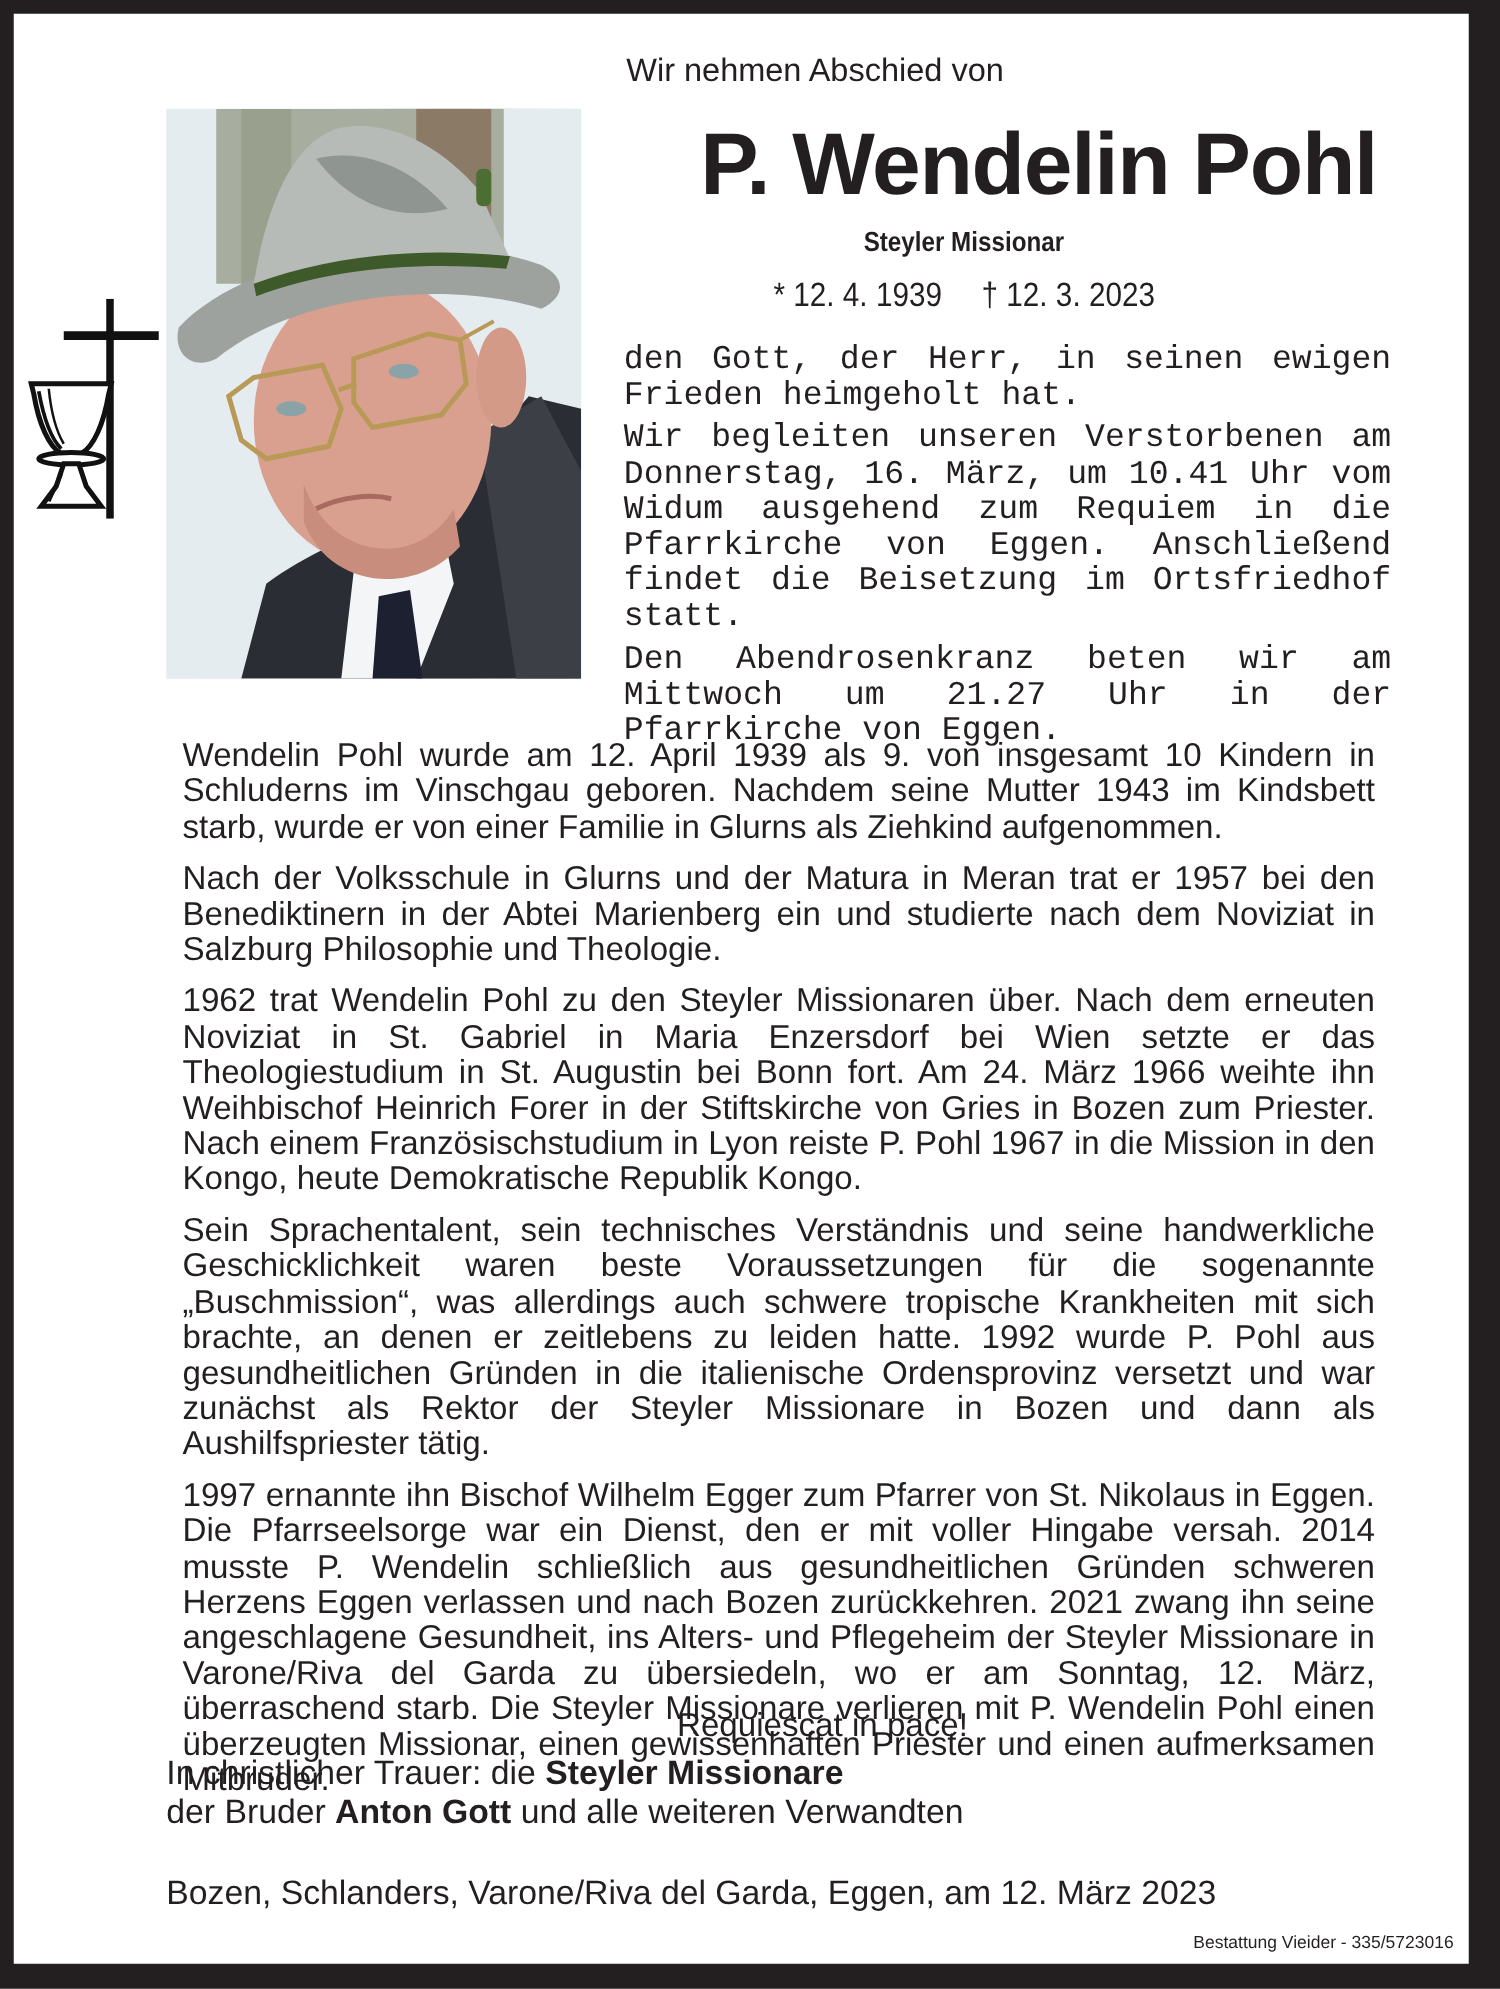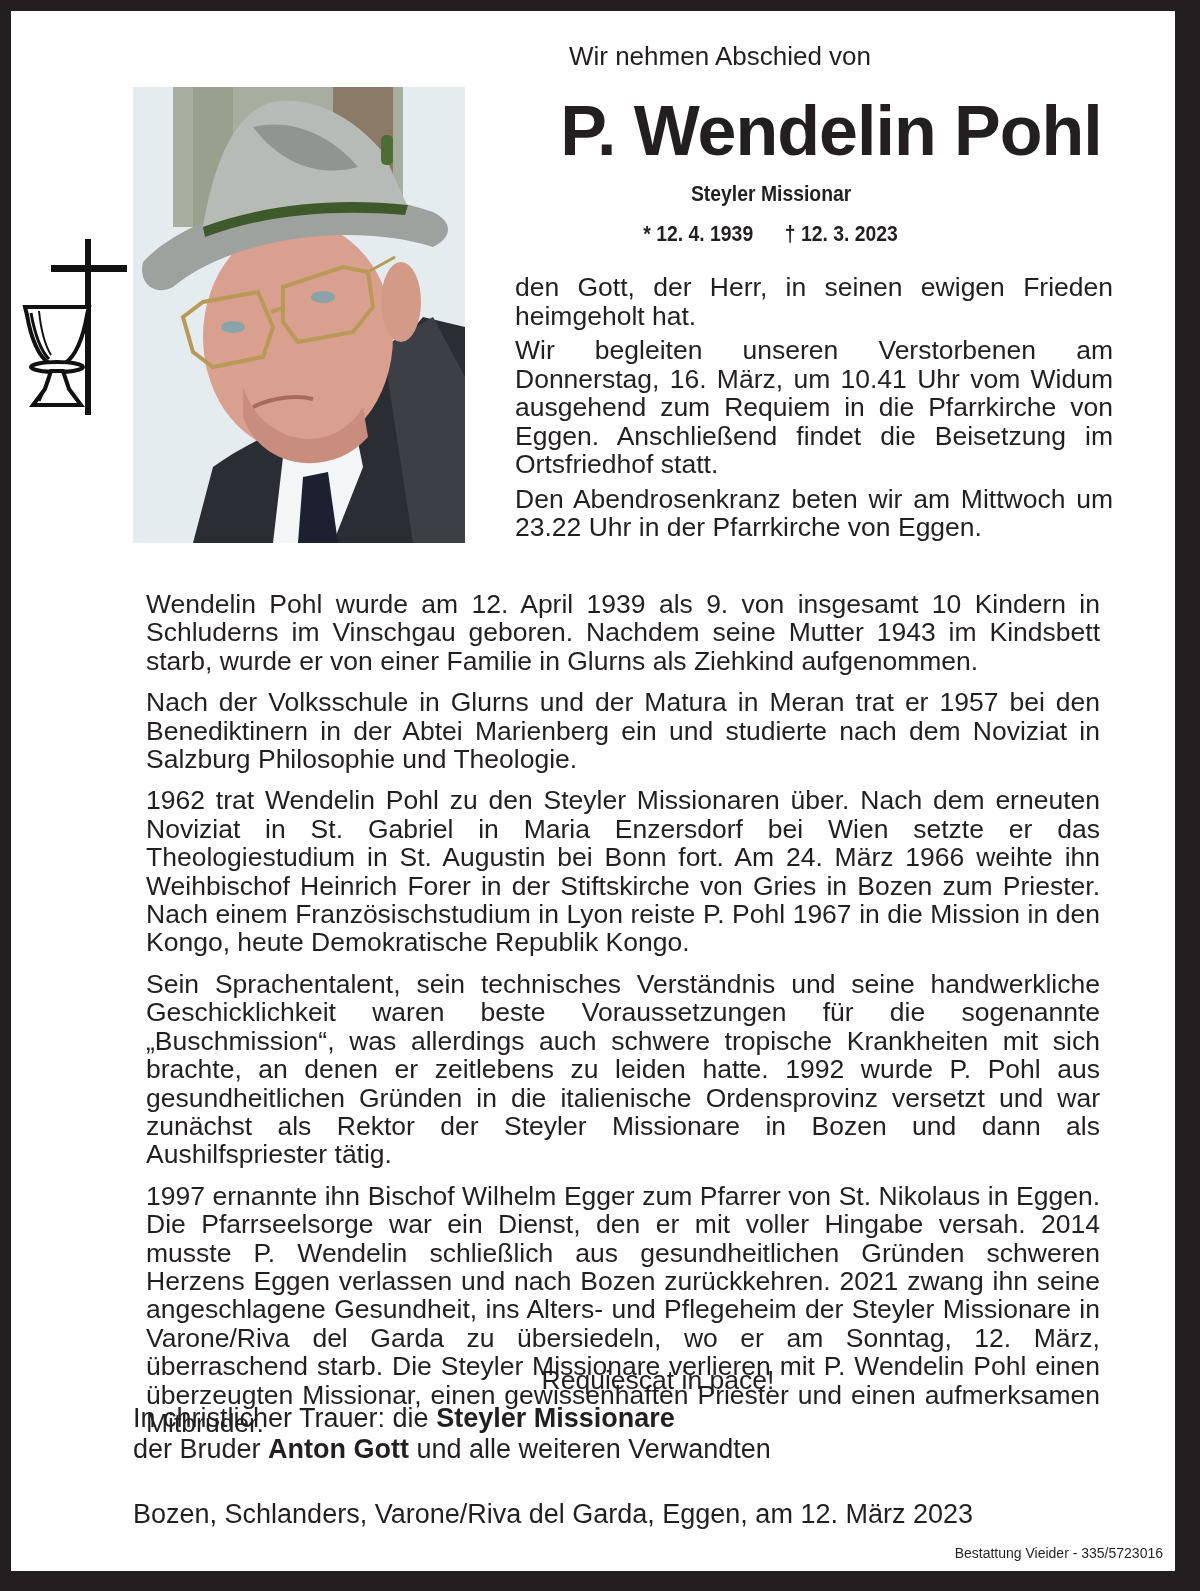--- a/index.html
+++ b/index.html
@@ -13,35 +13,35 @@
   }
   .card {
     position: absolute;
     left: 11px; top: 11px;
     width: 1164px; height: 1560px;
     background: #ffffff;
   }
   .abs { position: absolute; }
   .cond { display: inline-block; transform-origin: left top; white-space: nowrap; }
 
-  .intro { left: 490px; top: 30px; width: 370px; text-align: right; font-size: 26px; }
+  .intro { left: 490px; top: 30px; width: 370px; text-align: left; font-size: 26px; }
   .name  { left: 510px; top: 80px; width: 620px; text-align: center; font-size: 70px; font-weight: bold; letter-spacing: -1px; }
   .role  { left: 560px; top: 170px; width: 400px; text-align: center; font-size: 22px; font-weight: bold; }
-  .dates { left: 560px; top: 210px; width: 400px; text-align: center; font-size: 22px; font-weight: bold; }
+  .dates { left: 560px; top: 210px; width: 400px; text-align: center; font-size: 27px; font-weight: normal; }
   .dates .sep { display: inline-block; width: 36px; }
 
   .photo {
     left: 122px; top: 76px; width: 332px; height: 456px;
     overflow: hidden;
     background: linear-gradient(90deg, #e6eef2 0%, #dfe8ec 40%, #9aa59a 55%, #8c8676 70%, #e8eef0 100%);
   }
   .symbol { left: 6px; top: 228px; width: 110px; height: 176px; }
 
   .right-col { left: 488px; top: 262px; width: 614px; font-size: 26.5px; line-height: 28.5px; }
-  .right-col p { margin: 0 0 6px 16px; text-align: justify; }
+  .right-col p { margin: 0 0 6px 0; text-align: justify; font-family: Liberation Mono, monospace; }
 
   .bio { left: 122px; top: 566px; width: 980px; font-size: 26.5px; line-height: 28.4px; }
   .bio p { margin: 13px; text-align: justify; }
 
   .rip { left: 122px; top: 1354px; width: 980px; text-align: center; font-size: 26.5px; padding-left: 70px; box-sizing: border-box; }
   .mourners { left: 122px; top: 1392px; width: 980px; font-size: 27px; line-height: 31px; }
   .mourners div { white-space: nowrap; }
   .mourners b { font-weight: bold; }
   .place { left: 122px; top: 1488px; width: 980px; font-size: 27px; }
   .undertaker { right: 12px; bottom: 10px; font-size: 14px; margin-top: 44px; }
@@ -120,21 +120,21 @@
       <ellipse cx="100" cy="240" rx="12" ry="6" fill="#8aa3a9"></ellipse>
       <ellipse cx="190" cy="210" rx="12" ry="6" fill="#8aa3a9"></ellipse>
 
       <path d="M120,320 C140,310 165,308 180,312" stroke="#a86a5e" stroke-width="4" fill="none"></path>
     </svg>
   </div>
 
   <div class="abs right-col">
     <p>den Gott, der Herr, in seinen ewigen Frieden heimgeholt hat.</p>
     <p>Wir begleiten unseren Verstorbenen am Donnerstag, 16. März, um 10.41 Uhr vom Widum ausgehend zum Requiem in die Pfarrkirche von Eggen. Anschließend findet die Beisetzung im Ortsfriedhof statt.</p>
-    <p>Den Abendrosenkranz beten wir am Mittwoch um 23.22 Uhr in der Pfarrkirche von Eggen.</p>
+    <p>Den Abendrosenkranz beten wir am Mittwoch um 21.27 Uhr in der Pfarrkirche von Eggen.</p>
   </div>
 
   <div class="abs bio">
     <p>Wendelin Pohl wurde am 12. April 1939 als 9. von insgesamt 10 Kindern in Schluderns im Vinschgau geboren. Nachdem seine Mutter 1943 im Kindsbett starb, wurde er von einer Familie in Glurns als Ziehkind aufgenommen.</p>
     <p>Nach der Volksschule in Glurns und der Matura in Meran trat er 1957 bei den Benediktinern in der Abtei Marienberg ein und studierte nach dem Noviziat in Salzburg Philosophie und Theologie.</p>
     <p>1962 trat Wendelin Pohl zu den Steyler Missionaren über. Nach dem erneuten Noviziat in St. Gabriel in Maria Enzersdorf bei Wien setzte er das Theologiestudium in St. Augustin bei Bonn fort. Am 24. März 1966 weihte ihn Weihbischof Heinrich Forer in der Stiftskirche von Gries in Bozen zum Priester. Nach einem Französischstudium in Lyon reiste P. Pohl 1967 in die Mission in den Kongo, heute Demokratische Republik Kongo.</p>
     <p>Sein Sprachentalent, sein technisches Verständnis und seine handwerkliche Geschicklichkeit waren beste Voraussetzungen für die sogenannte „Buschmission“, was allerdings auch schwere tropische Krankheiten mit sich brachte, an denen er zeitlebens zu leiden hatte. 1992 wurde P. Pohl aus gesundheitlichen Gründen in die italienische Ordensprovinz versetzt und war zunächst als Rektor der Steyler Missionare in Bozen und dann als Aushilfspriester tätig.</p>
     <p>1997 ernannte ihn Bischof Wilhelm Egger zum Pfarrer von St. Nikolaus in Eggen. Die Pfarrseelsorge war ein Dienst, den er mit voller Hingabe versah. 2014 musste P. Wendelin schließlich aus gesundheitlichen Gründen schweren Herzens Eggen verlassen und nach Bozen zurückkehren. 2021 zwang ihn seine angeschlagene Gesundheit, ins Alters- und Pflegeheim der Steyler Missionare in Varone/Riva del Garda zu übersiedeln, wo er am Sonntag, 12. März, überraschend starb. Die Steyler Missionare verlieren mit P. Wendelin Pohl einen überzeugten Missionar, einen gewissenhaften Priester und einen aufmerksamen Mitbruder.</p>
   </div>
 

